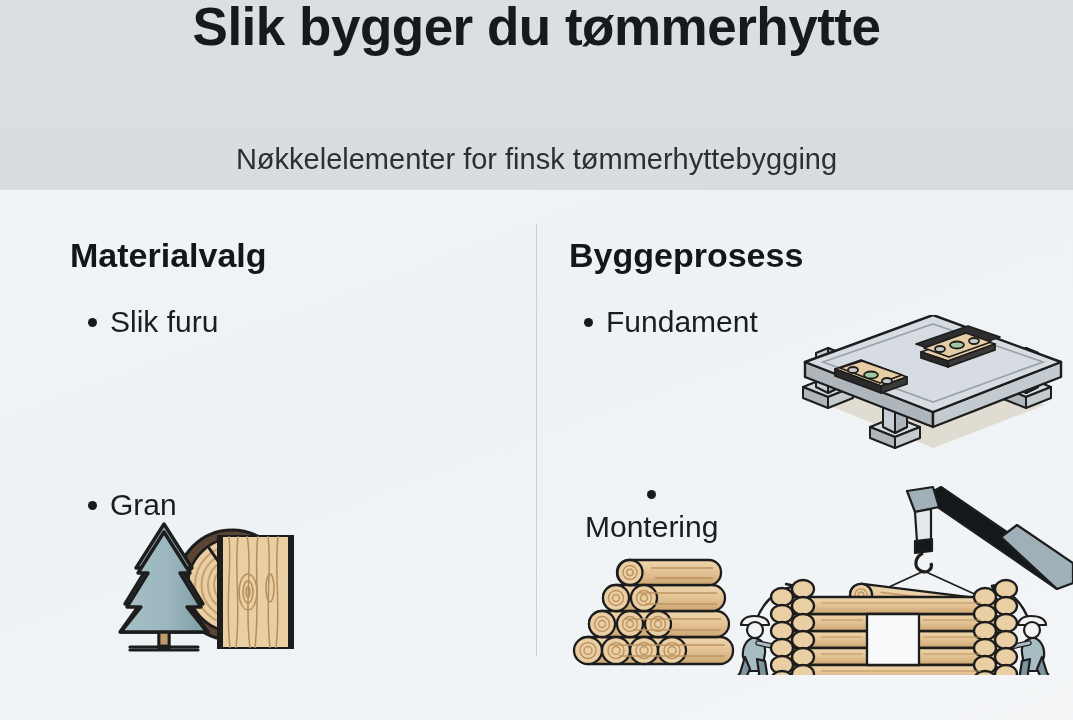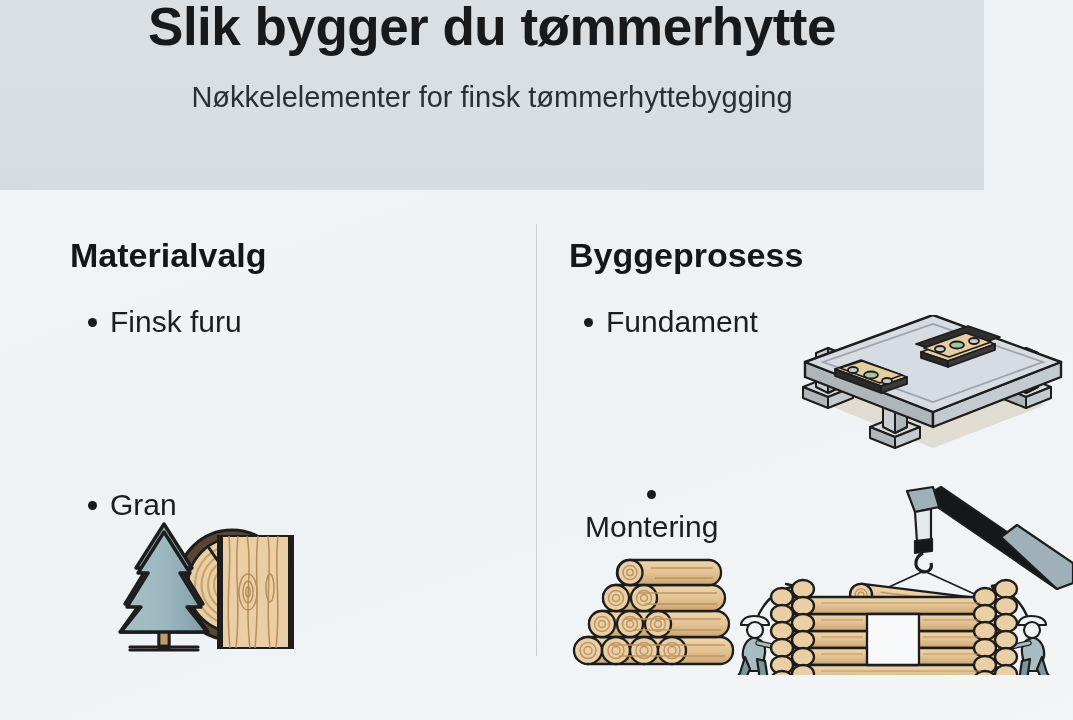--- a/index.html
+++ b/index.html
@@ -5,23 +5,23 @@
   html,body{margin:0;padding:0;}
   body{
     width:1073px;height:720px;overflow:hidden;
     font-family:"Liberation Sans","DejaVu Sans",sans-serif;
     background:#f2f5f7;
   }
   .poster{position:relative;width:1073px;height:720px;
     background:linear-gradient(160deg,#f4f6f8 0%,#eef2f4 45%,#f3f5f7 100%);}
 
   
-  .header{position:absolute;left:0;top:0;width:984px;height:190px;
+  .header{position:absolute;left:0;top:0;width:1073px;height:190px;
     background:linear-gradient(180deg,#dadfe3 0%,#d9dee2 55%,#d7dce0 100%);
-    display:flex;flex-direction:column;align-items:center;justify-content:flex-start;}
+    display:flex;flex-direction:column;align-items:center;justify-content:space-between;}
   .title{font-size:53px;font-weight:700;color:#17191b;letter-spacing:-0.5px;
     line-height:1;margin:0 0 14px 0;}
   .subtitle{font-size:29px;font-weight:400;color:#2c3033;line-height:1;margin:16px;}
 
   
   .divider{position:absolute;left:536px;top:224px;width:1px;height:432px;
     background:#c9ced2;}
   .col{position:absolute;top:190px;height:438px;}
   .col-left{left:0;width:536px;}
   .col-right{left:537px;width:536px;}
@@ -52,21 +52,21 @@
     <div class="subtitle">Nøkkelelementer for finsk tømmerhyttebygging</div>
   </div>
 
   <div class="divider"></div>
 
   <div class="col col-left">
     <div class="col-head">Materialvalg</div>
 
     <div class="bullet b1">
       <span class="dot"></span>
-      <span>Finsk furu</span>
+      <span>Slik furu</span>
     </div>
 
     <div class="art" style="left:108px;top:330px;">
       <svg width="190" height="140" viewBox="0 0 190 140">
 
         <g>
           <circle cx="124" cy="65" r="55" fill="#5A4434" stroke="#1D1D1D" stroke-width="3.2"></circle>
           <circle cx="127" cy="65" r="47" fill="#EBCFA4" stroke="#1D1D1D" stroke-width="2.6"></circle>
           <g fill="none" stroke="#C8A271" stroke-width="2.1">
             <circle cx="127" cy="65" r="40"></circle>

